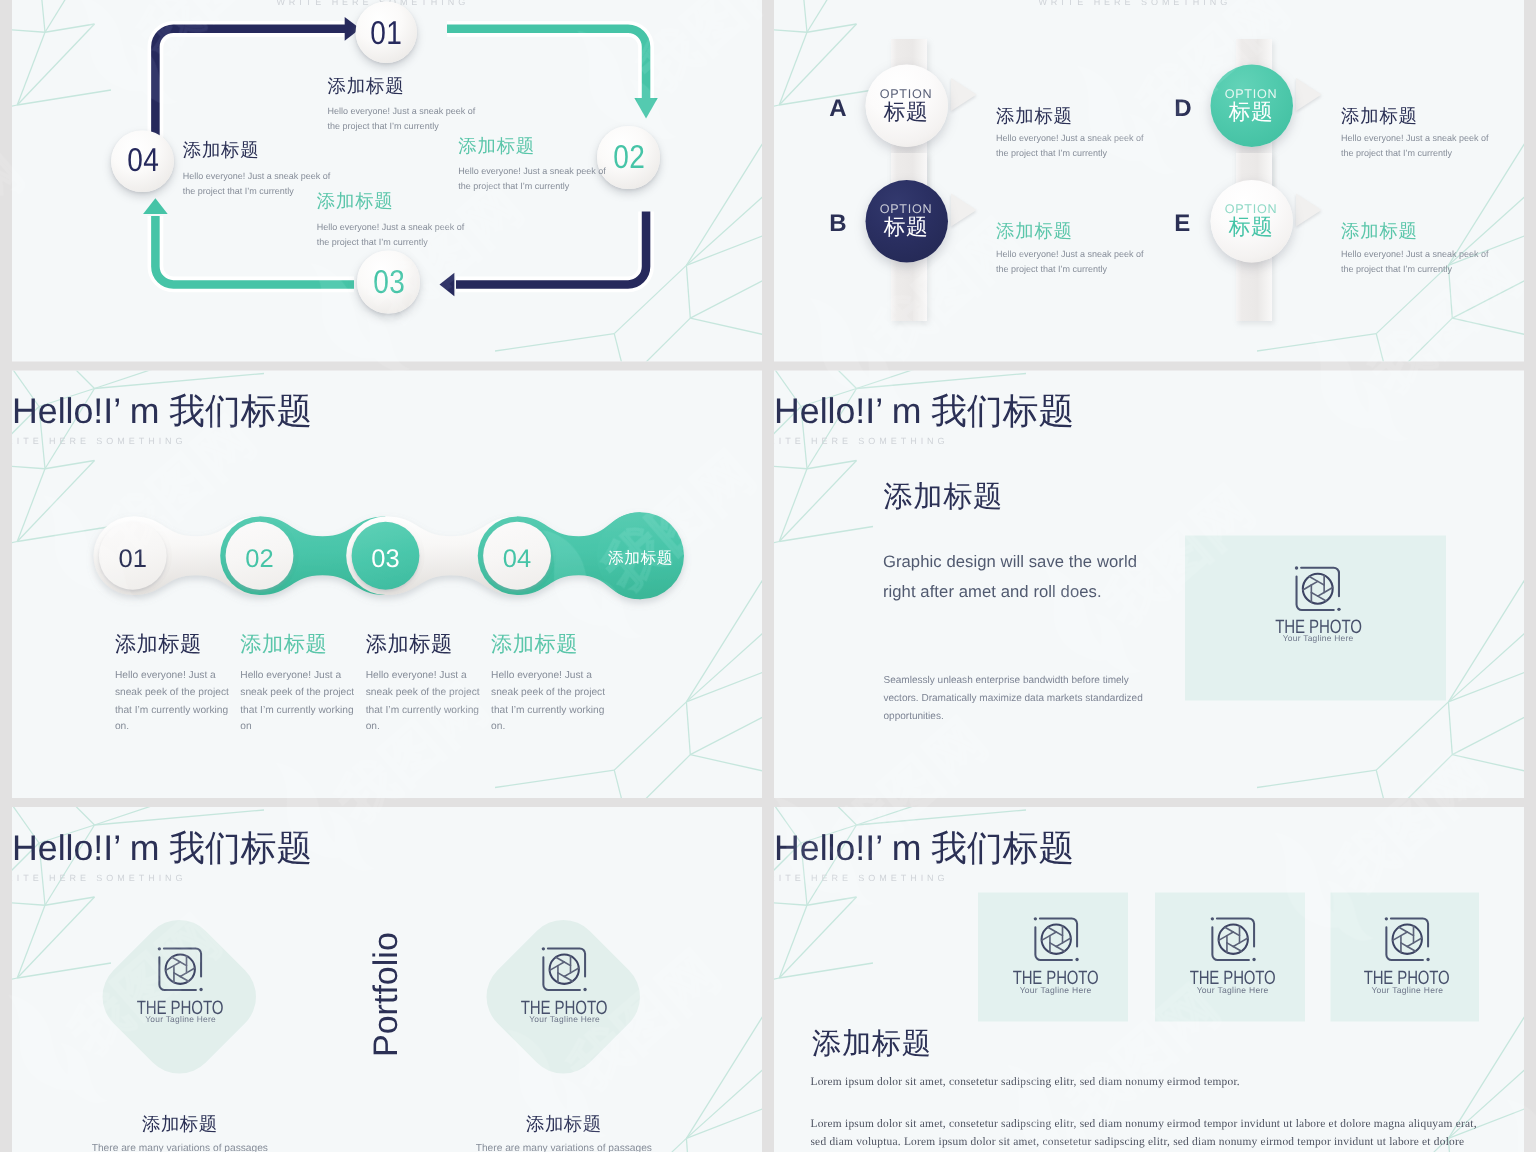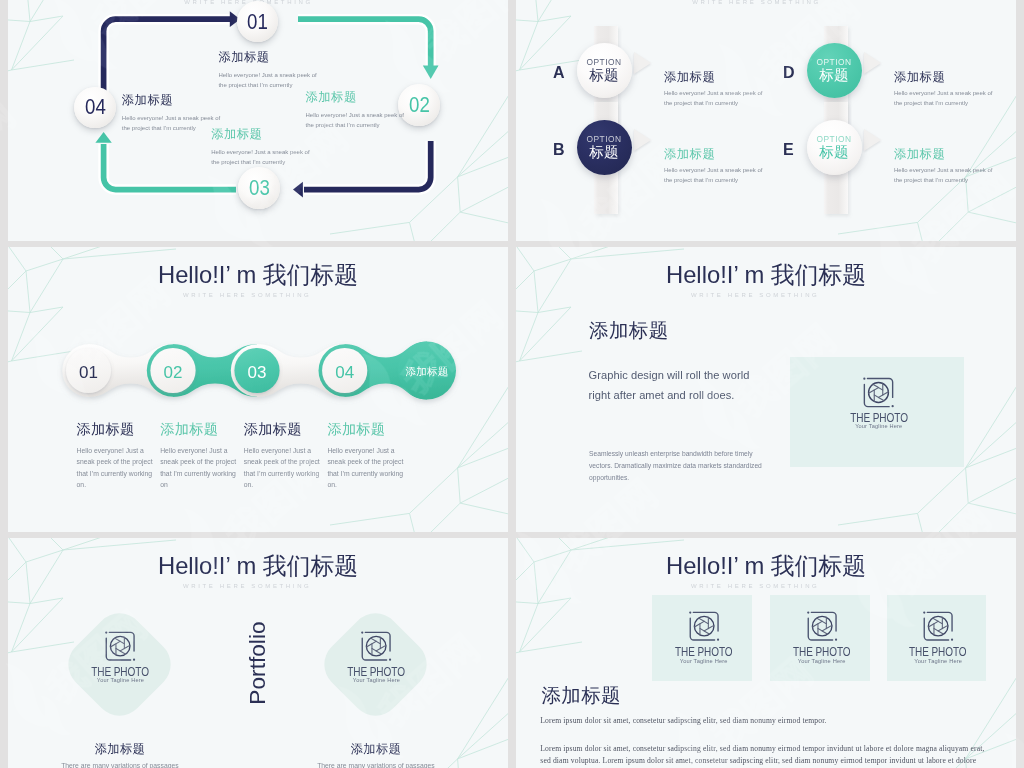--- a/index.html
+++ b/index.html
@@ -6,21 +6,21 @@
 *{box-sizing:border-box;margin:0;padding:0;}
 html,body{width:1024px;height:768px;overflow:hidden;}
 body{background:#e2e1e1;font-family:"Liberation Sans",sans-serif;-webkit-font-smoothing:antialiased;}
 .grid{position:absolute;left:0;top:0;width:1024px;height:768px;}
 .slide{position:absolute;width:500px;height:285px;background:#f5f8f9;overflow:hidden;}
 .s1{left:8px;top:-44px}.s2{left:516px;top:-44px}
 .s3{left:8px;top:247px}.s4{left:516px;top:247px}
 .s5{left:8px;top:538px}.s6{left:516px;top:538px}
 .bg{position:absolute;left:0;top:0;width:500px;height:285px;pointer-events:none}
 
-.hdr{position:absolute;left:0;width:500px;text-align:center}
+.hdr{position:absolute;left:0;width:500px;}
 .hdr .h1{font-size:21px;color:#2a2f55;letter-spacing:.5px;font-weight:400;white-space:nowrap}
 .hdr .h2{font-size:5.5px;color:#b9bfc6;letter-spacing:4.6px;margin-top:5px}
 .ttl{font-size:12.3px;color:#2b3055;letter-spacing:.5px;white-space:nowrap}
 .ttl.g{color:#5bc6aa}
 .body{font-size:6px;color:#868d99;line-height:10.2px;letter-spacing:0;}
 
 
 .bg{position:absolute;left:0;top:0;width:500px;height:285px;pointer-events:none;}
 
 .node{position:absolute;border-radius:50%;background:radial-gradient(circle at 36% 30%,#ffffff 0%,#f7f7f6 45%,#eceae8 78%,#e4e1de 100%);
@@ -481,21 +481,21 @@
           <line x1="401.5" y1="266.4" x2="408" y2="292"></line>
         </g>
       </svg>
 
 <div class="hdr h">
   <div class="h1">Hello!I’ m 我们标题</div>
   <div class="h2">WRITE HERE SOMETHING</div>
 </div>
 <div class="s4head">添加标题</div>
 <div class="s4lead">
-  <div>Graphic design will roll the world</div>
+  <div>Graphic design will save the world</div>
   <div>right after amet and roll does.</div>
 </div>
 <div class="s4small">Seamlessly unleash enterprise bandwidth before timely vectors. Dramatically maximize data markets standardized opportunities.</div>
 <div class="pbox b4">
         <div class="pcard">
           <svg class="plogo" viewBox="0 0 40 40" xmlns="http://www.w3.org/2000/svg">
             <g fill="none" stroke="#4b5470" stroke-width="1.35" stroke-linecap="round">
               <path d="M9.2 6.3 H30.3 A3.5 3.5 0 0 1 33.8 9.8 V24.8"></path>
               <path d="M6.2 12.1 V30.3 A3.5 3.5 0 0 0 9.7 33.8 H30.4"></path>
             </g>

